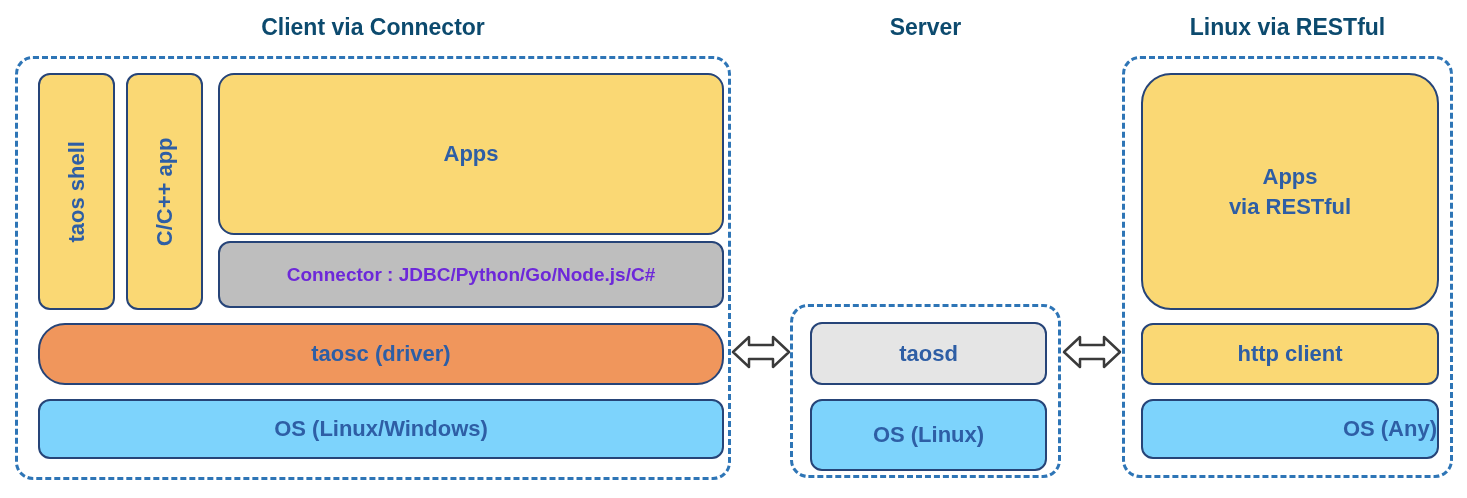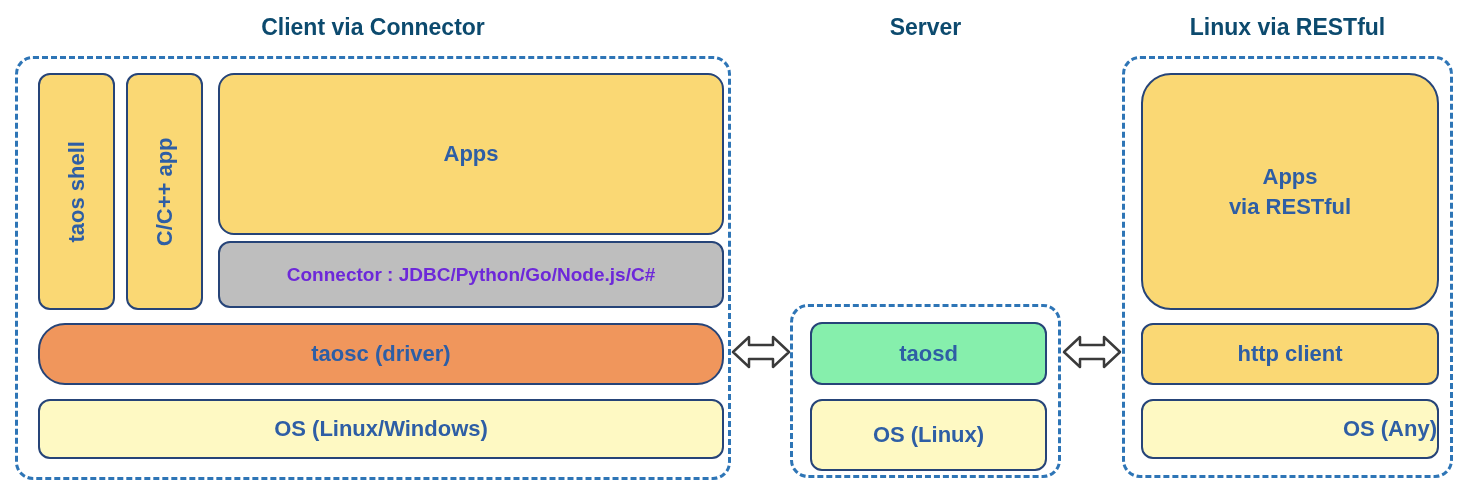--- a/index.html
+++ b/index.html
@@ -40,22 +40,22 @@
     background: #FAD874;
     border: 2.5px solid #264478;
     border-radius: 12px;
     text-align: center;
     line-height: 1.35;
   }
 
   .box.yellow { background: #FAD874; }
   .box.gray   { background: #BEBEBE; color: #6d28d9; font-size: 19px; }
   .box.orange { background: #F0965C; }
-  .box.blue   { background: #fef9c3; }
-  .box.green  { background: #86efac; text-align: right; }
+  .box.blue   { background: #7dd3fc; }
+  .box.green  { background: #e5e5e5; text-align: right; }
 
   .box.vertical span {
     transform: rotate(-90deg);
     white-space: nowrap;
     display: inline-block;
   }
 
   .box .multiline { white-space: pre-line; }
 
   .big-radius   { border-radius: 30px; }

